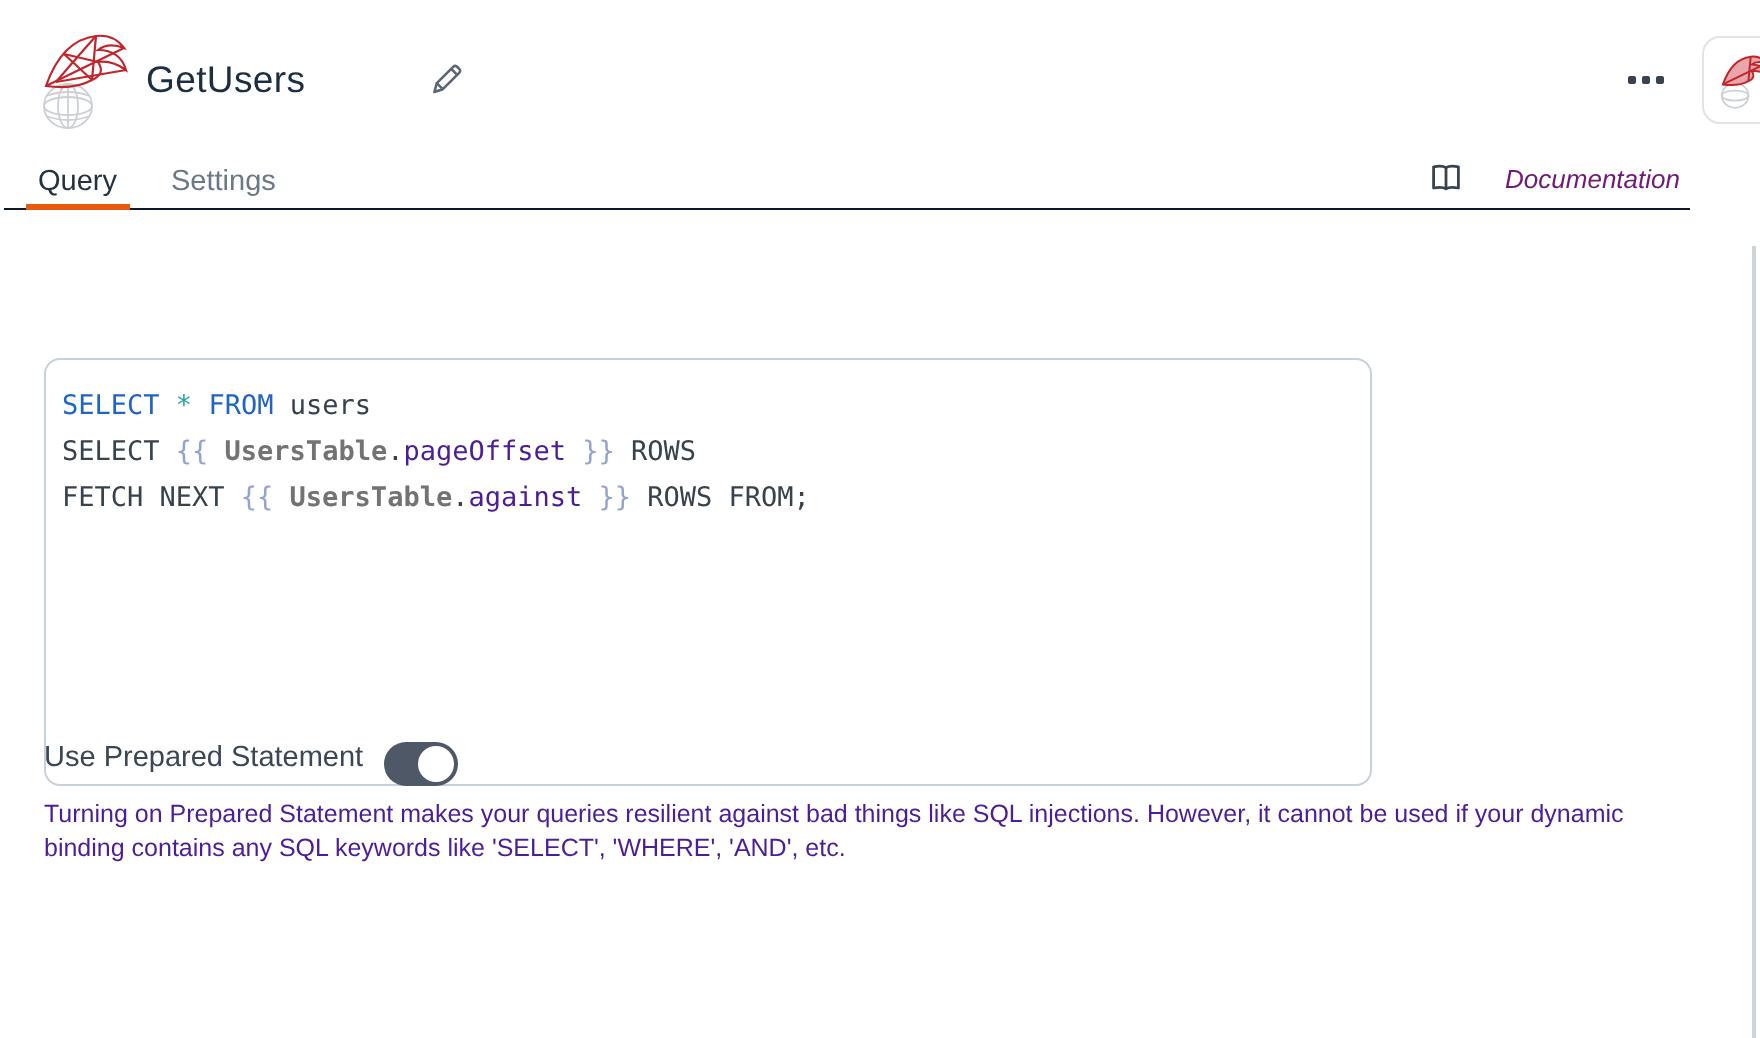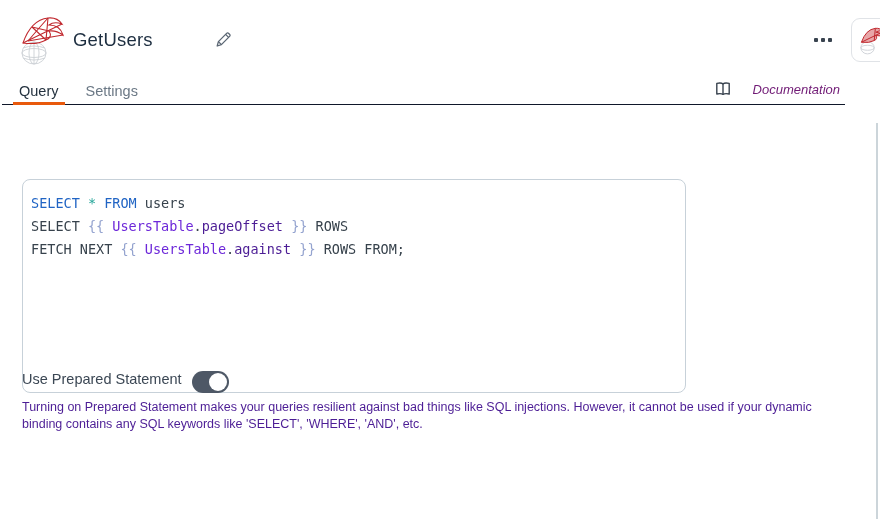--- a/index.html
+++ b/index.html
@@ -64,21 +64,21 @@
     border: 1px solid #c7d1d9; border-radius: 8px; background: #fff;
     padding: 12px 8px; cursor: text; margin-top: 40px;
   }
   .code {
     font-family: "DejaVu Sans Mono", "Liberation Mono", monospace;
     font-size: 13.5px; line-height: 23px; white-space: pre; color: #37424c;
   }
   .tok-keyword  { color: #2064c4; }
   .tok-operator { color: #26a69a; }
   .tok-brace    { color: #94a3cf; }
-  .tok-entity   { color: #6d28d9; font-weight: normal; }
+  .tok-entity   { color: #737373; font-weight: bold; }
   .tok-field    { color: #4c1d95; }
 
   
   .prepared-row {
     position: absolute; left: 22px; top: 371px;
     display: flex; align-items: flex-start; gap: 10px; height: 24px;
   }
   .prepared-label { font-size: 14.5px; color: #3b4754; }
   .toggle {
     position: relative; width: 37px; height: 22px; border-radius: 12px;

